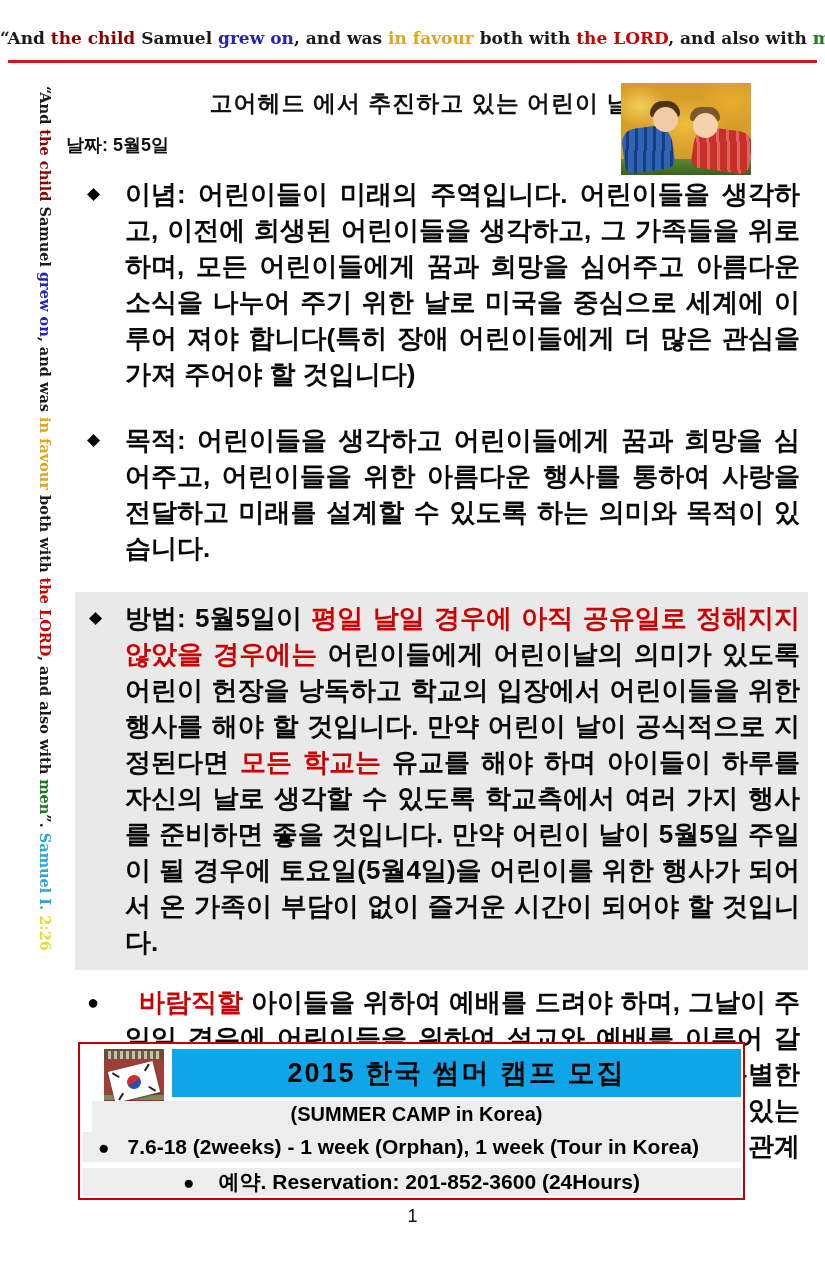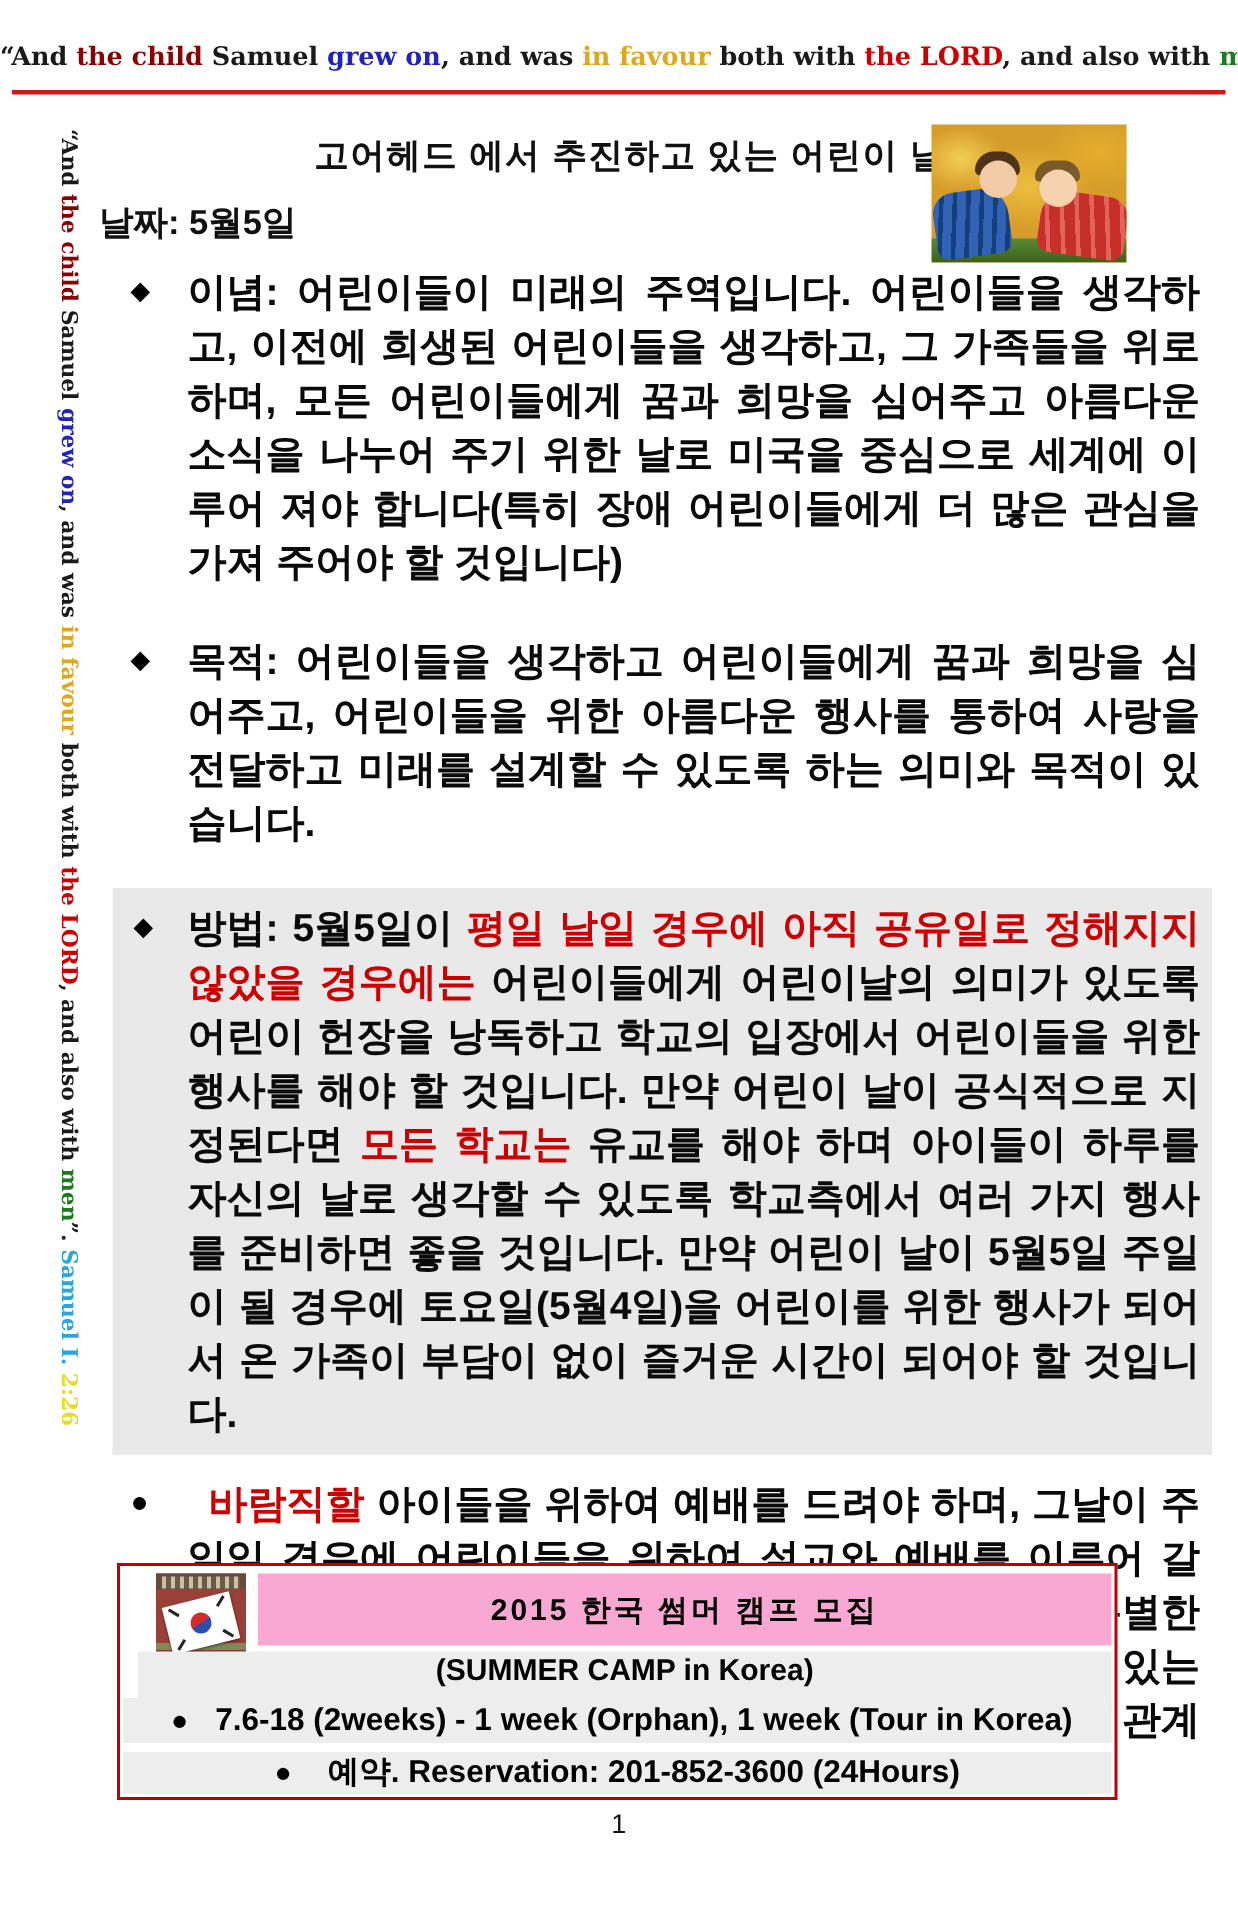--- a/index.html
+++ b/index.html
@@ -20,21 +20,21 @@
 
   
   .side-verse{position:absolute;left:54px;top:86px;width:782px;
               transform:rotate(90deg);transform-origin:0 0;
               font-family:"DejaVu Serif","Liberation Serif",serif;font-weight:bold;
               font-size:14.5px;white-space:nowrap;}
 
   
   .doc-title{position:absolute;top:88px;left:140px;width:560px;text-align:center;
              font-size:23px;font-weight:bold;letter-spacing:1px;}
-  .doc-date{position:absolute;top:133px;left:66px;font-size:23px;font-weight:bold;}
+  .doc-date{position:absolute;top:133px;left:66px;font-size:18px;font-weight:bold;}
 
   
   .kids-photo{position:absolute;left:621px;top:83px;width:130px;height:92px;overflow:hidden;
       background:
         radial-gradient(40px 30px at 15% 25%, #f2cf58, rgba(0,0,0,0) 70%),
         radial-gradient(50px 35px at 85% 20%, #e7ae2e, rgba(0,0,0,0) 70%),
         radial-gradient(60px 40px at 50% 45%, #edbe3e, rgba(0,0,0,0) 70%),
         #d79d2a;}
   .kp-grass{position:absolute;left:0;bottom:0;width:100%;height:16px;
             background:linear-gradient(180deg,#5a8a30,#39611d);}
@@ -61,27 +61,27 @@
   .item1{margin-top:30px;}
   .item2{margin-top:26px;background:#e9e9e9;margin-left:10px;margin-right:-8px;
          padding:8px 8px 10px 0;}
   .item2 .marker{flex:0 0 50px;width:50px;padding-left:14px;}
   .item3{margin-top:14px;}
   .item3 .text{text-indent:14px;}
 
   
   .camp-box{position:absolute;left:78px;top:1042px;width:663px;height:154px;
             border:2px solid #c00000;background:#fff;}
-  .camp-title-band{position:absolute;left:92px;top:5px;right:2px;height:48px;background:#f9a8d4;
+  .camp-title-band{position:absolute;left:92px;top:5px;right:2px;height:48px;background:#0ea5e9;
             display:flex;align-items:center;justify-content:center;
-            font-size:20px;font-weight:bold;letter-spacing:2px;color:#000;}
+            font-size:27px;font-weight:bold;letter-spacing:2px;color:#000;}
   .camp-subtitle{position:absolute;left:12px;right:2px;top:57px;height:42px;background:#ededed;
             text-align:center;font-size:20px;font-weight:bold;line-height:26px;color:#000;}
   .camp-row1{position:absolute;left:2px;right:2px;top:88px;height:30px;background:#ededed;
-            font-size:21px;font-weight:bold;line-height:30px;color:#000;padding-left:16px;}
+            font-size:21px;font-weight:bold;line-height:30px;color:#000;}
   .camp-row1 .bullet{display:inline-block;margin-left:16px;margin-right:18px;font-size:19px;}
   .camp-row2{position:absolute;left:2px;right:2px;top:124px;height:28px;background:#ededed;
             text-align:center;font-size:21px;font-weight:bold;line-height:28px;color:#000;}
   .camp-row2 .bullet{display:inline-block;margin-right:24px;font-size:19px;}
   .phone{color:#000000;}
 
   
   .flag-photo{position:absolute;left:24px;top:5px;width:60px;height:64px;overflow:hidden;
       background:linear-gradient(180deg,#6a4a3a 0 16%, #9a4038 16% 72%, #7e8a58 72% 80%, #8a3a34 80%),
                  #9a4038;}

